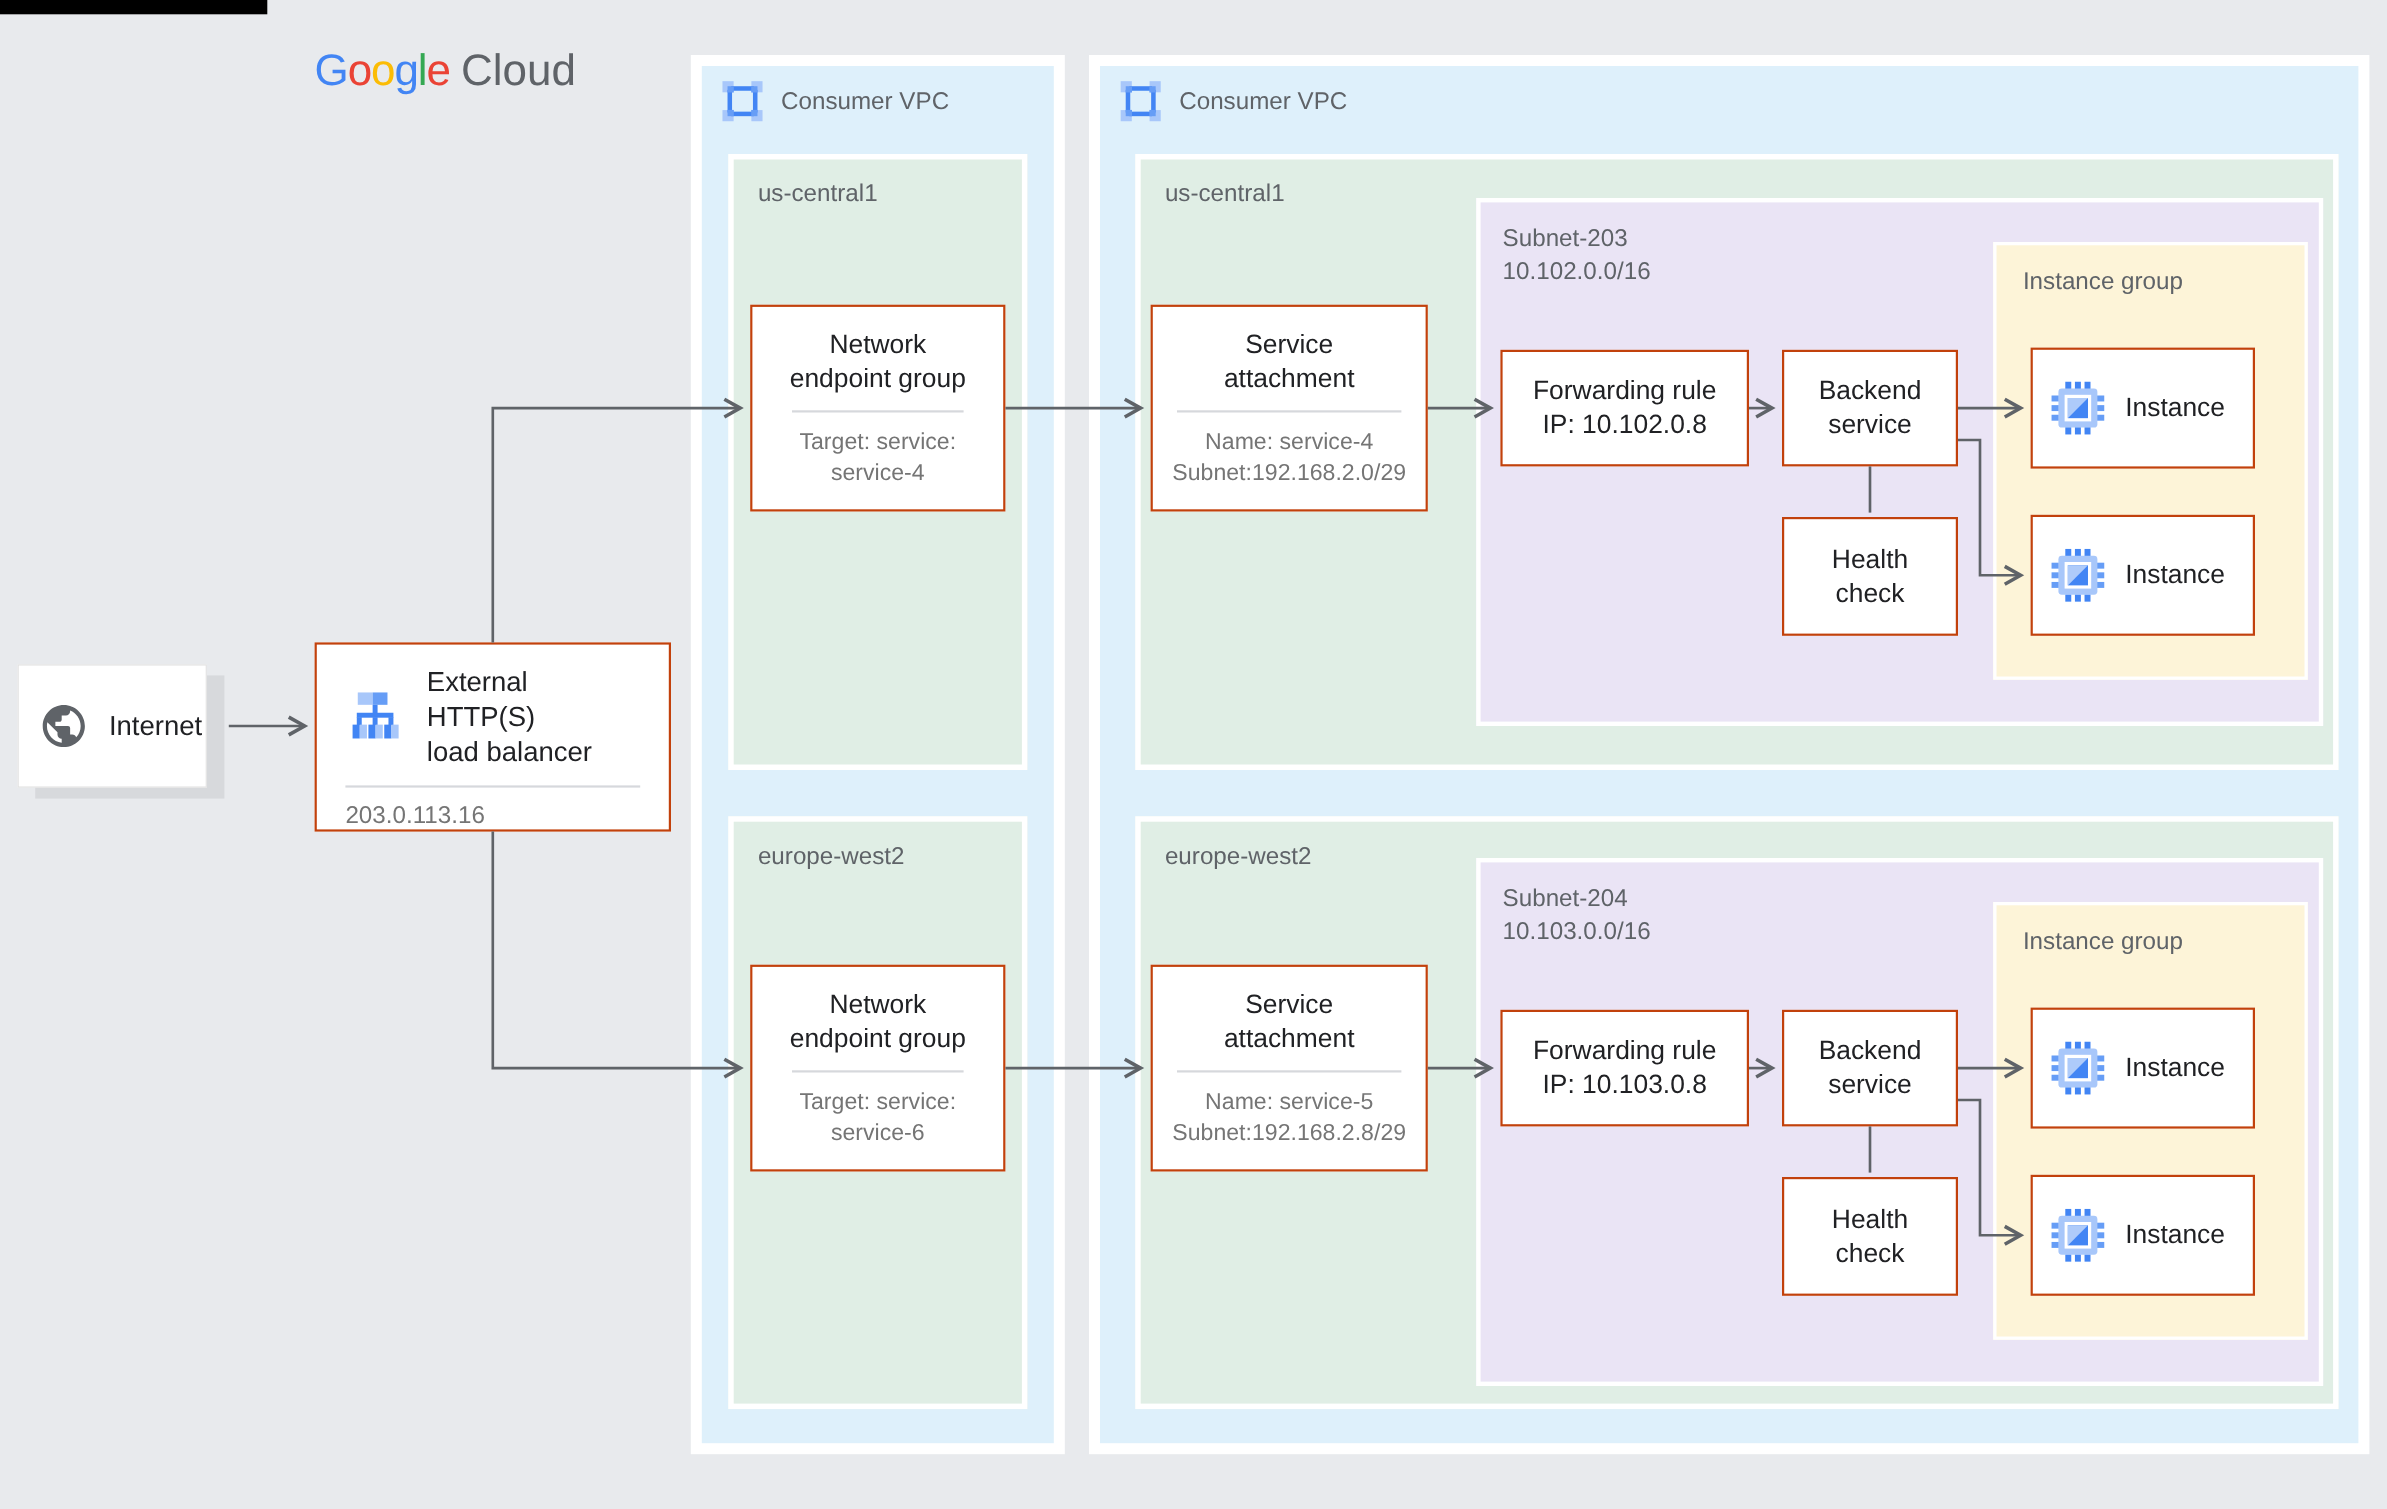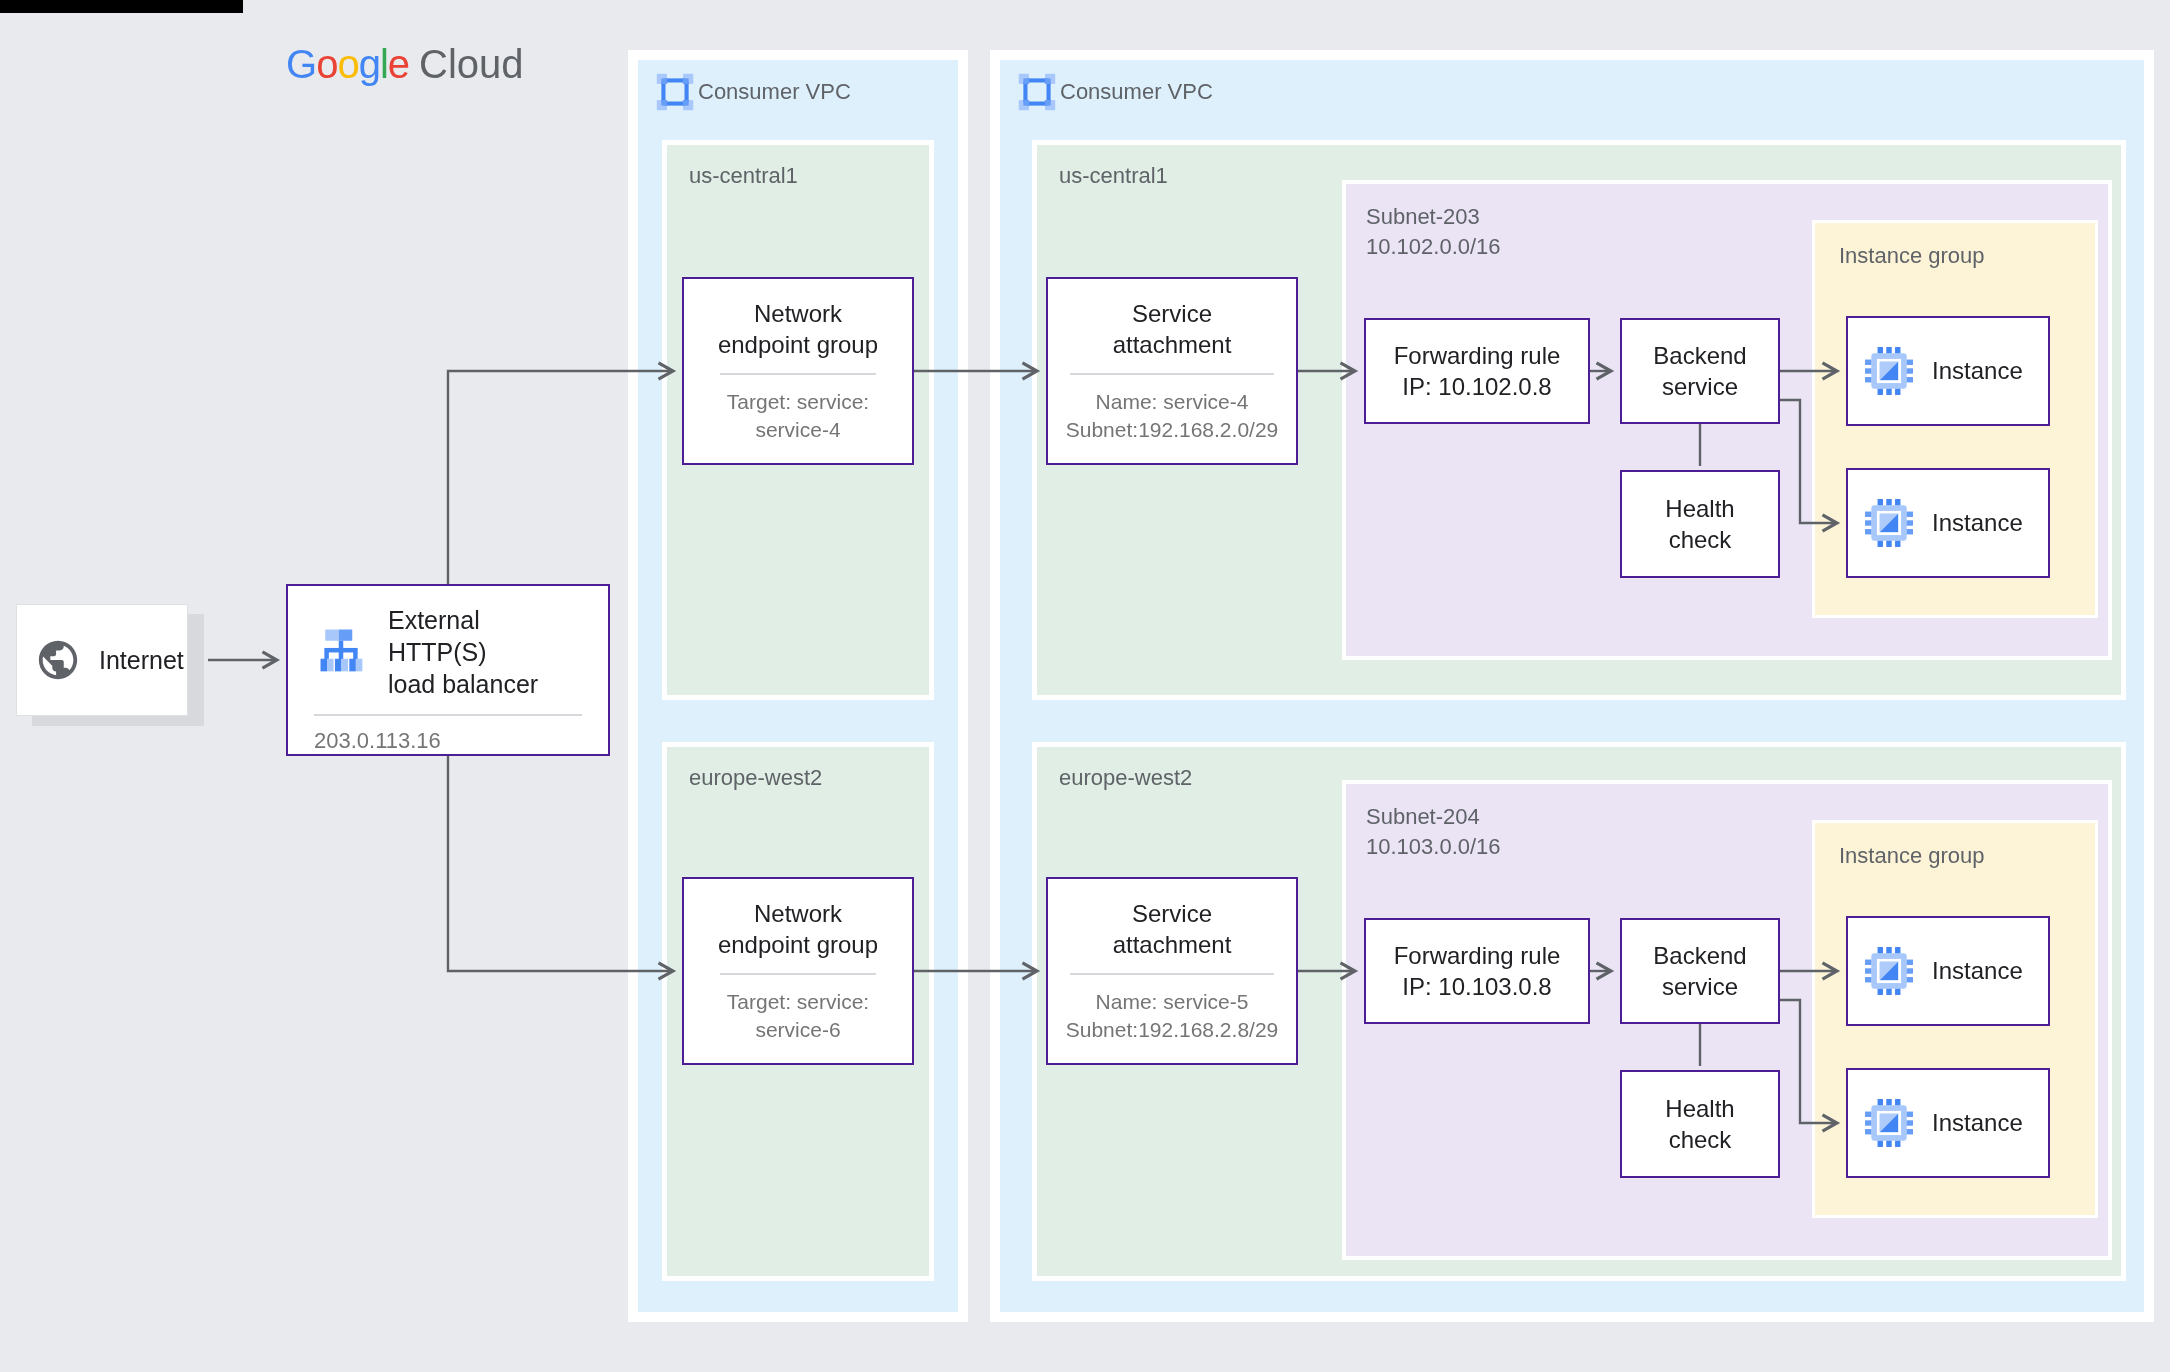--- a/index.html
+++ b/index.html
@@ -9,23 +9,23 @@
   .panel{background:#ffffff;}
   .vpczone{background:#def0fb;}
   .region{background:#e0eee5;border:5px solid #ffffff;}
   .subnet{background:#eae4f5;border:4px solid #ffffff;}
   .igroup{background:#fdf4d8;border:3px solid #ffffff;}
   .zone-label{font-size:22px;color:#5f6368;}
   .region-label{padding:18px 0 0 22px;}
   .igroup-label{padding:20px 0 0 24px;}
   .subnet-label{line-height:30px;}
   
-  .vpc-header{display:flex;align-items:center;gap:4px;padding:13px 0 0 18px;}
-  
-  .node{background:#ffffff;border:2px solid #4c1d95;display:flex;flex-direction:column;
+  .vpc-header{display:flex;align-items:center;gap:16px;padding:13px 0 0 18px;}
+  
+  .node{background:#ffffff;border:2px solid #c2410c;display:flex;flex-direction:column;
         align-items:center;justify-content:center;text-align:center;}
   .node-title{font-size:24px;line-height:31px;color:#202124;}
   .node-sub{font-size:21px;line-height:28px;color:#757575;}
   .node-divider{width:68%;border-top:2px solid #d6d8dc;margin:13px 0;}
   
   .internet{flex-direction:row;justify-content:flex-start;gap:18px;padding-left:18px;
             border:1px solid #e0e0e0;box-shadow:16px 10px 0 0 #d7d9dc;}
   .internet-label{font-size:25px;color:#202124;}
   
   .lbnode{align-items:flex-start;justify-content:flex-start;padding:18px 26px;}

